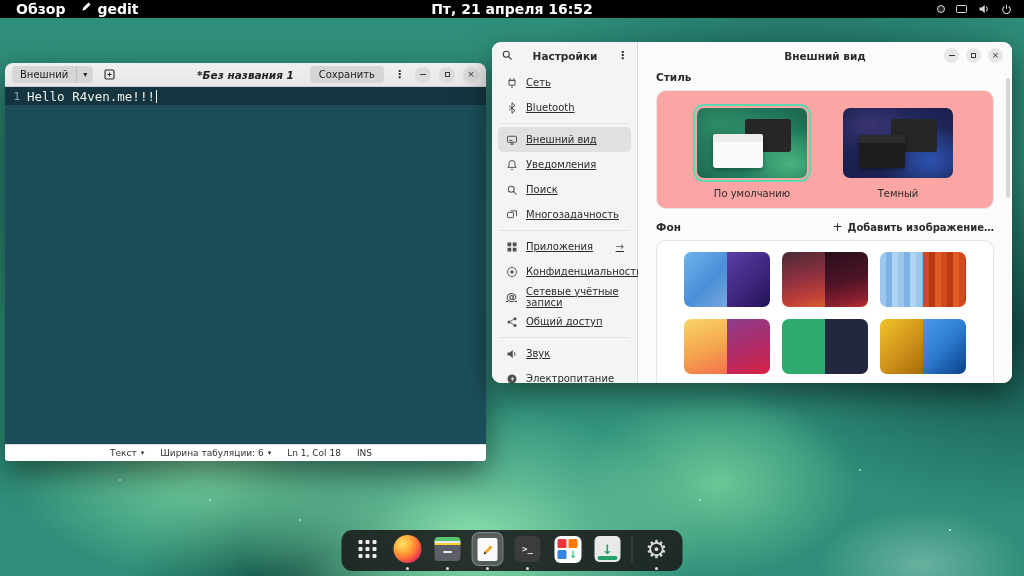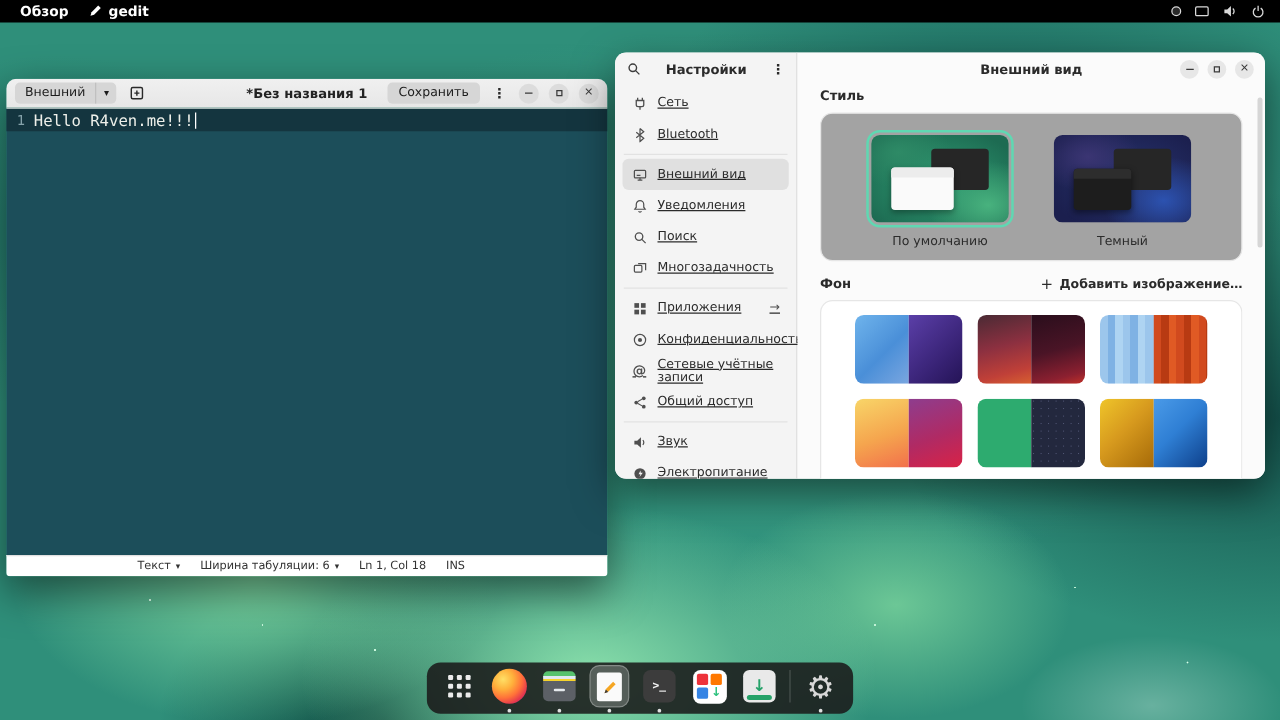--- a/index.html
+++ b/index.html
@@ -24,21 +24,21 @@
       radial-gradient(1.5px 1.5px at 120px 480px, #d8ffe9 40%, transparent 60%),
       radial-gradient(1.5px 1.5px at 300px 520px, #c9f7dd 40%, transparent 60%),
       radial-gradient(1.5px 1.5px at 210px 500px, #c9f7dd 40%, transparent 60%),
       radial-gradient(1.5px 1.5px at 80px 430px, #bff0d4 40%, transparent 60%),
       radial-gradient(1.5px 1.5px at 700px 500px, #bff0d4 40%, transparent 60%),
       radial-gradient(1.5px 1.5px at 860px 470px, #bff0d4 40%, transparent 60%),
       radial-gradient(1.5px 1.5px at 950px 530px, #d8ffe9 40%, transparent 60%); }
 
   
   .topbar { position:absolute; top:0; left:0; right:0; height:18px; background:#000;
-    color:#fff; display:flex; align-items:center; font-size:11px; font-weight:bold; z-index:50; }
+    color:#fff; display:flex; align-items:center; font-size:14px; font-weight:bold; z-index:50; }
   .tb-left { display:flex; align-items:center; gap:16px; padding-left:16px; }
   .tb-appind { display:flex; gap:5px; }
   .tb-clock { position:absolute; left:0; right:0; text-align:center; pointer-events:none; }
   .tb-right { margin-left:auto; display:flex; align-items:center; gap:11px; padding-right:12px; z-index:1; }
   .tb-ic { display:flex; align-items:center; }
   .dot-status { width:8px; height:8px; border-radius:50%; border:1.5px solid #d9d9d9; background:#2a2a2a; }
   .rect-screen { width:11px; height:8px; border:1.5px solid #d9d9d9; border-radius:1.5px; }
 
   
   .winbtn { width:16px; height:16px; border-radius:50%; background:#dcdcdc; display:flex;
@@ -46,21 +46,21 @@
   .min-bar { width:6px; height:1.5px; background:#3a3a3a; display:block; }
   .max-sq { width:5px; height:5px; border:1.2px solid #3a3a3a; display:block; }
 
   
   .gedit-win { position:absolute; left:5px; top:63px; width:481px; height:398px;
     border-radius:8px 8px 3px 3px; overflow:hidden; display:flex; flex-direction:column;
     box-shadow:0 12px 32px rgba(0,0,0,.5); z-index:10; }
   .g-header { height:24px; flex:0 0 24px; background:linear-gradient(#f0f0f0,#e7e7e7);
     border-bottom:1px solid #cfcfcf; display:flex; align-items:center; padding:0 7px; gap:7px; position:relative; }
   .g-title { position:absolute; left:0; right:0; text-align:center; font-weight:bold;
-    font-size:10.5px; color:#222; pointer-events:none; }
+    font-size:10.5px; color:#222; pointer-events:none;font-style:italic; }
   .gbtn { background:#d6d6d6; border-radius:4px; font-size:10px; color:#1c1c1c;
     padding:3px 9px; display:flex; align-items:center; }
   .split { display:flex; background:#d6d6d6; border-radius:4px; overflow:hidden; padding:0; z-index:1; }
   .split .seg-label { padding:3px 8px; font-size:10px; color:#1c1c1c; }
   .split .seg-arrow { padding:3px 6px; font-size:8px; color:#1c1c1c; border-left:1px solid #c0c0c0;
     display:flex; align-items:center; }
   .icon-btn { width:18px; height:18px; display:flex; align-items:center; justify-content:center; z-index:1; }
   .g-right { margin-left:auto; display:flex; align-items:center; gap:8px; z-index:1; }
   .g-menu-dots { font-size:11px; color:#2a2a2a; font-weight:bold; padding:0 2px; }
   .g-body { flex:1; background:#1c4e5a; font-family:"DejaVu Sans Mono","Liberation Mono",monospace;
@@ -92,21 +92,21 @@
   .sb-arrow { margin-left:auto; color:#4f4f4f; font-size:10px; }
   .sb-sep { height:1px; background:#e2e2e2; margin:3px 1px; }
   .s-main { flex:1; display:flex; flex-direction:column; position:relative; background:#fbfbfb; }
   .s-main-head { height:27px; flex:0 0 27px; display:flex; align-items:center; justify-content:center;
     position:relative; }
   .s-main-title { font-weight:bold; font-size:10.5px; color:#2b2b2b; }
   .s-winbtns { position:absolute; right:9px; top:0; bottom:0; display:flex; align-items:center; gap:7px; }
   .s-winbtns .winbtn { width:15px; height:15px; background:#e7e7e7; }
   .s-content { flex:1; padding:2px 18px 0; overflow:hidden; }
   .sec-label { font-size:10.5px; font-weight:bold; color:#2b2b2b; }
-  .style-card { margin-top:7px; background:#a3a3a3; border:1px solid #e6e6e6; border-radius:10px;
+  .style-card { margin-top:7px; background:#fca5a5; border:1px solid #e6e6e6; border-radius:10px;
     padding:13px 0 9px; display:flex; flex-direction:column; align-items:center; }
   .style-row { display:flex; gap:28px; }
   .style-opt { display:flex; flex-direction:column; align-items:center; gap:6px; }
   .thumb-wrap { border:2px solid transparent; border-radius:11px; padding:2px; }
   .thumb-wrap.sel { border-color:#5fd8b2; }
   .thumb { width:110px; height:70px; border-radius:7px; position:relative; overflow:hidden; }
   .thumb.light-style { background:
       radial-gradient(60px 40px at 20% 20%, #2e8a66 0%, transparent 70%),
       radial-gradient(70px 50px at 85% 80%, #48b27e 0%, transparent 70%),
       radial-gradient(90px 60px at 50% 55%, #2f9d74 0%, transparent 75%), #1d6b52; }
@@ -197,20 +197,21 @@
 <div class="topbar">
   <div class="tb-left">
     <span>Обзор</span>
     <span class="tb-appind">
       <svg width="11" height="11" viewBox="0 0 16 16">
           <path d="M2 14l1.2-4.2L11 2l3 3-7.8 7.8z" fill="#fff"></path>
         </svg>
       <span>gedit</span>
     </span>
   </div>
+  <div class="tb-clock"><span>Пт, 21 апреля 16:52</span></div>
   <div class="tb-right">
     <span class="tb-ic">
         <span class="dot-status"></span>
       </span>
     <span class="tb-ic">
         <span class="rect-screen"></span>
       </span>
     <span class="tb-ic">
       <svg width="12" height="12" viewBox="0 0 16 16">
           <path d="M2 6h3l4-3.5v11L5 10H2z" fill="#d9d9d9"></path>

